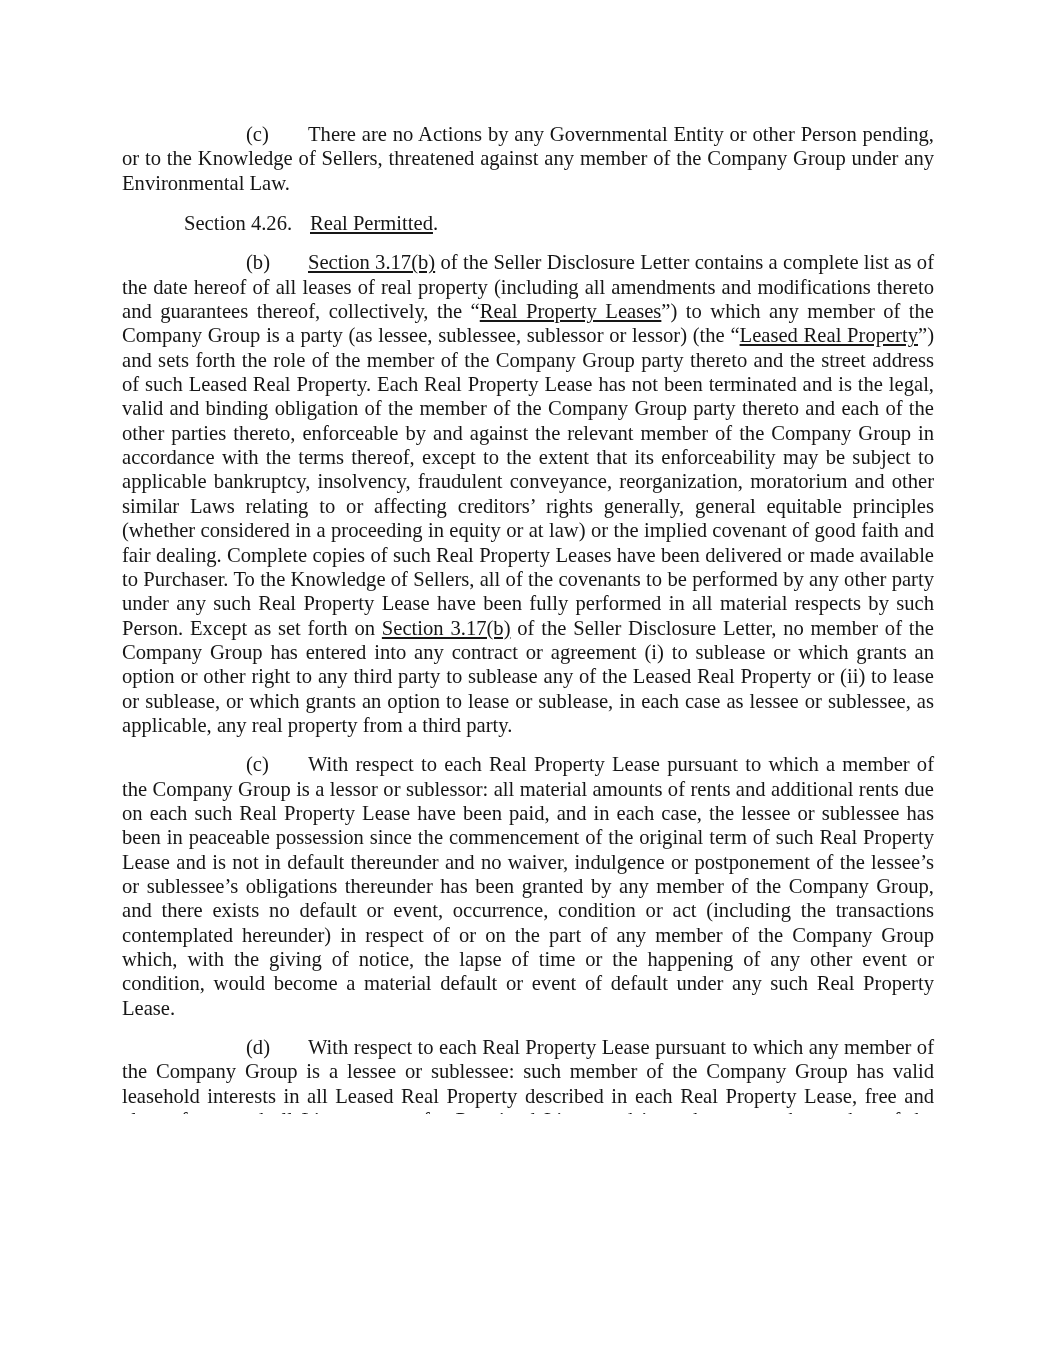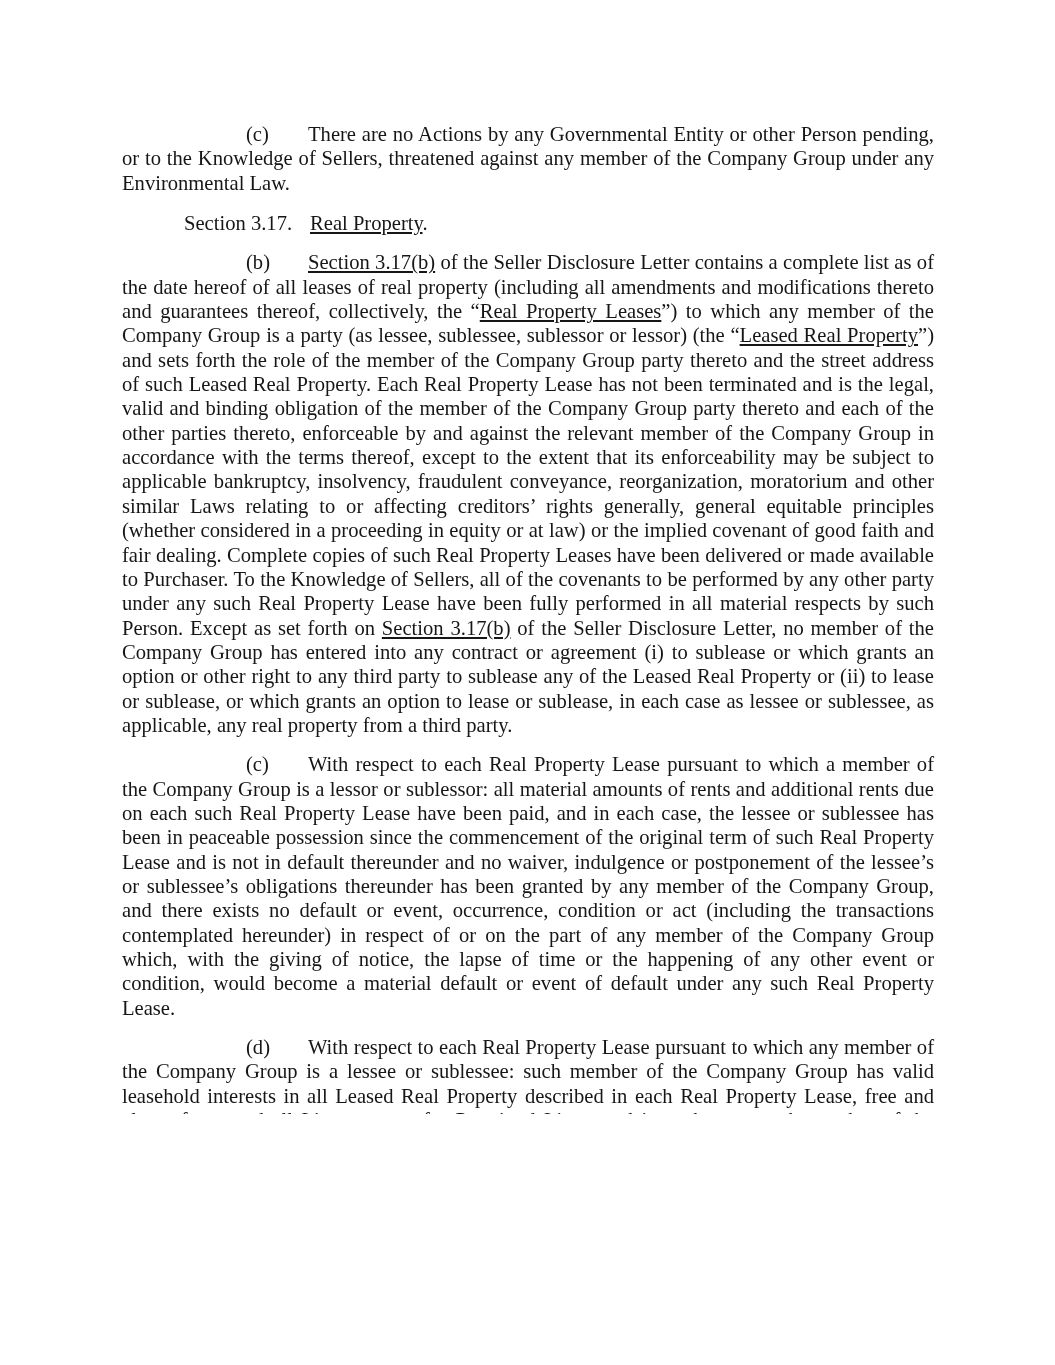--- a/index.html
+++ b/index.html
@@ -58,21 +58,21 @@
     text-align: center;
   }
 </style>
 </head>
 <body>
 
 <div class="page">
 
   <p class="para first"><span class="plabel">(c)</span><span>There are no Actions by any Governmental Entity or other Person pending, or to the Knowledge of Sellers, threatened against any member of the Company Group under any Environmental Law.</span></p>
 
-  <p class="section-head"><span class="sprefix">Section 3.17.</span><span class="u">Real Property</span><span>.</span></p>
+  <p class="section-head"><span class="sprefix">Section 4.26.</span><span class="u">Real Permitted</span><span>.</span></p>
 
 
   <p class="para"><span class="plabel">(b)</span><span class="u">Section 3.17(b)</span><span> of the Seller Disclosure Letter contains a complete list as of the date hereof of all leases of real property (including all amendments and modifications thereto and guarantees thereof, collectively, the “</span><span class="bu">Real Property Leases</span><span>”) to which any member of the Company Group is a party (as lessee, sublessee, sublessor or lessor) (the “</span><span class="bu">Leased Real Property</span><span>”) and sets forth the role of the member of the Company Group party thereto and the street address of such Leased Real Property.  Each Real Property Lease has not been terminated and is the legal, valid and binding obligation of the member of the Company Group party thereto and each of the other parties thereto, enforceable by and against the relevant member of the Company Group in accordance with the terms thereof, except to the extent that its enforceability may be subject to applicable bankruptcy, insolvency, fraudulent conveyance, reorganization, moratorium and other similar Laws relating to or affecting creditors’ rights generally, general equitable principles (whether considered in a proceeding in equity or at law) or the implied covenant of good faith and fair dealing.  Complete copies of such Real Property Leases have been delivered or made available to Purchaser.  To the Knowledge of Sellers, all of the covenants to be performed by any other party under any such Real Property Lease have been fully performed in all material respects by such Person.  Except as set forth on </span><span class="u">Section 3.17(b)</span><span> of the Seller Disclosure Letter, no member of the Company Group has entered into any contract or agreement (i) to sublease or which grants an option or other right to any third party to sublease any of the Leased Real Property or (ii) to lease or sublease, or which grants an option to lease or sublease, in each case as lessee or sublessee, as applicable, any real property from a third party.</span></p>
 
   <p class="para"><span class="plabel">(c)</span><span>With respect to each Real Property Lease pursuant to which a member of the Company Group is a lessor or sublessor:  all material amounts of rents and additional rents due on each such Real Property Lease have been paid, and in each case, the lessee or sublessee has been in peaceable possession since the commencement of the original term of such Real Property Lease and is not in default thereunder and no waiver, indulgence or postponement of the lessee’s or sublessee’s obligations thereunder has been granted by any member of the Company Group, and there exists no default or event, occurrence, condition or act (including the transactions contemplated hereunder) in respect of or on the part of any member of the Company Group which, with the giving of notice, the lapse of time or the happening of any other event or condition, would become a material default or event of default under any such Real Property Lease.</span></p>
 
   <p class="para"><span class="plabel">(d)</span><span>With respect to each Real Property Lease pursuant to which any member of the Company Group is a lessee or sublessee:  such member of the Company Group has valid leasehold interests in all Leased Real Property described in each Real Property Lease, free and clear of any and all Liens, except for Permitted Liens, and in each case, such member of the Company Group has been in peaceable possession since the commencement of the original term of such Real Property Lease and is not in default thereunder and there exists no default or event, occurrence, condition or act (including the transactions contemplated hereunder) in respect of or</span></p>
 
   <div class="footer">-31-</div>
 

